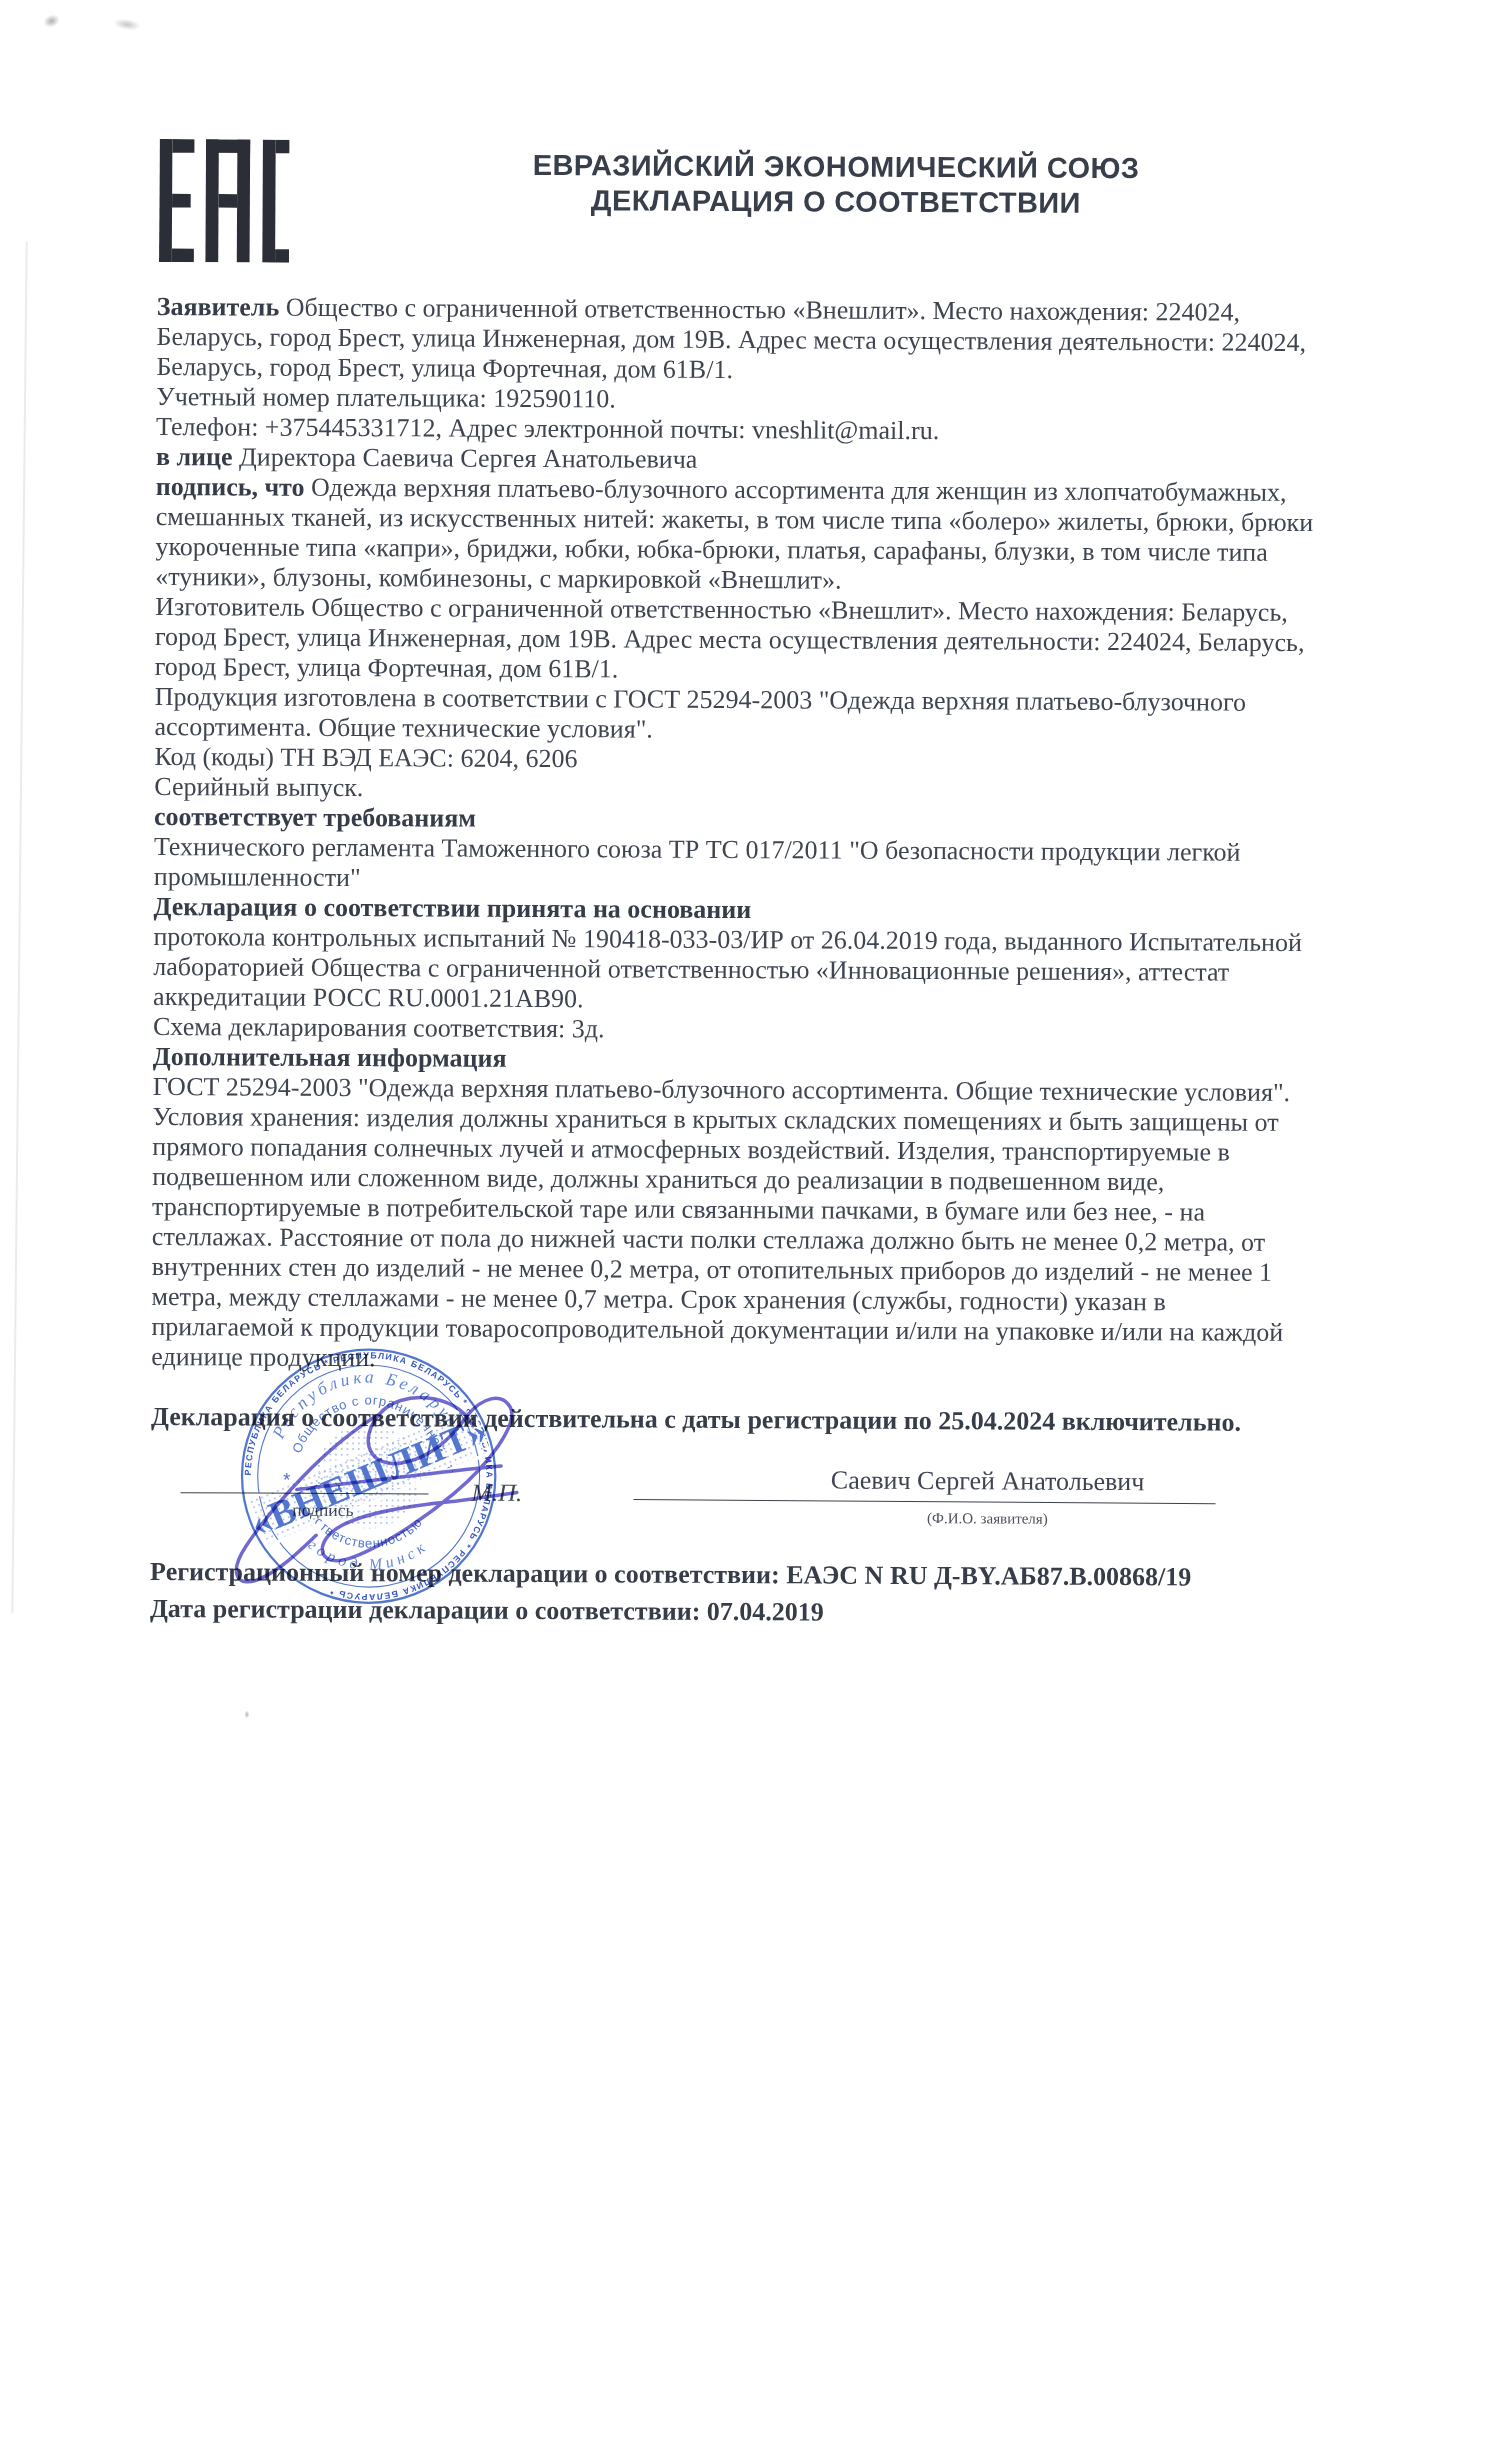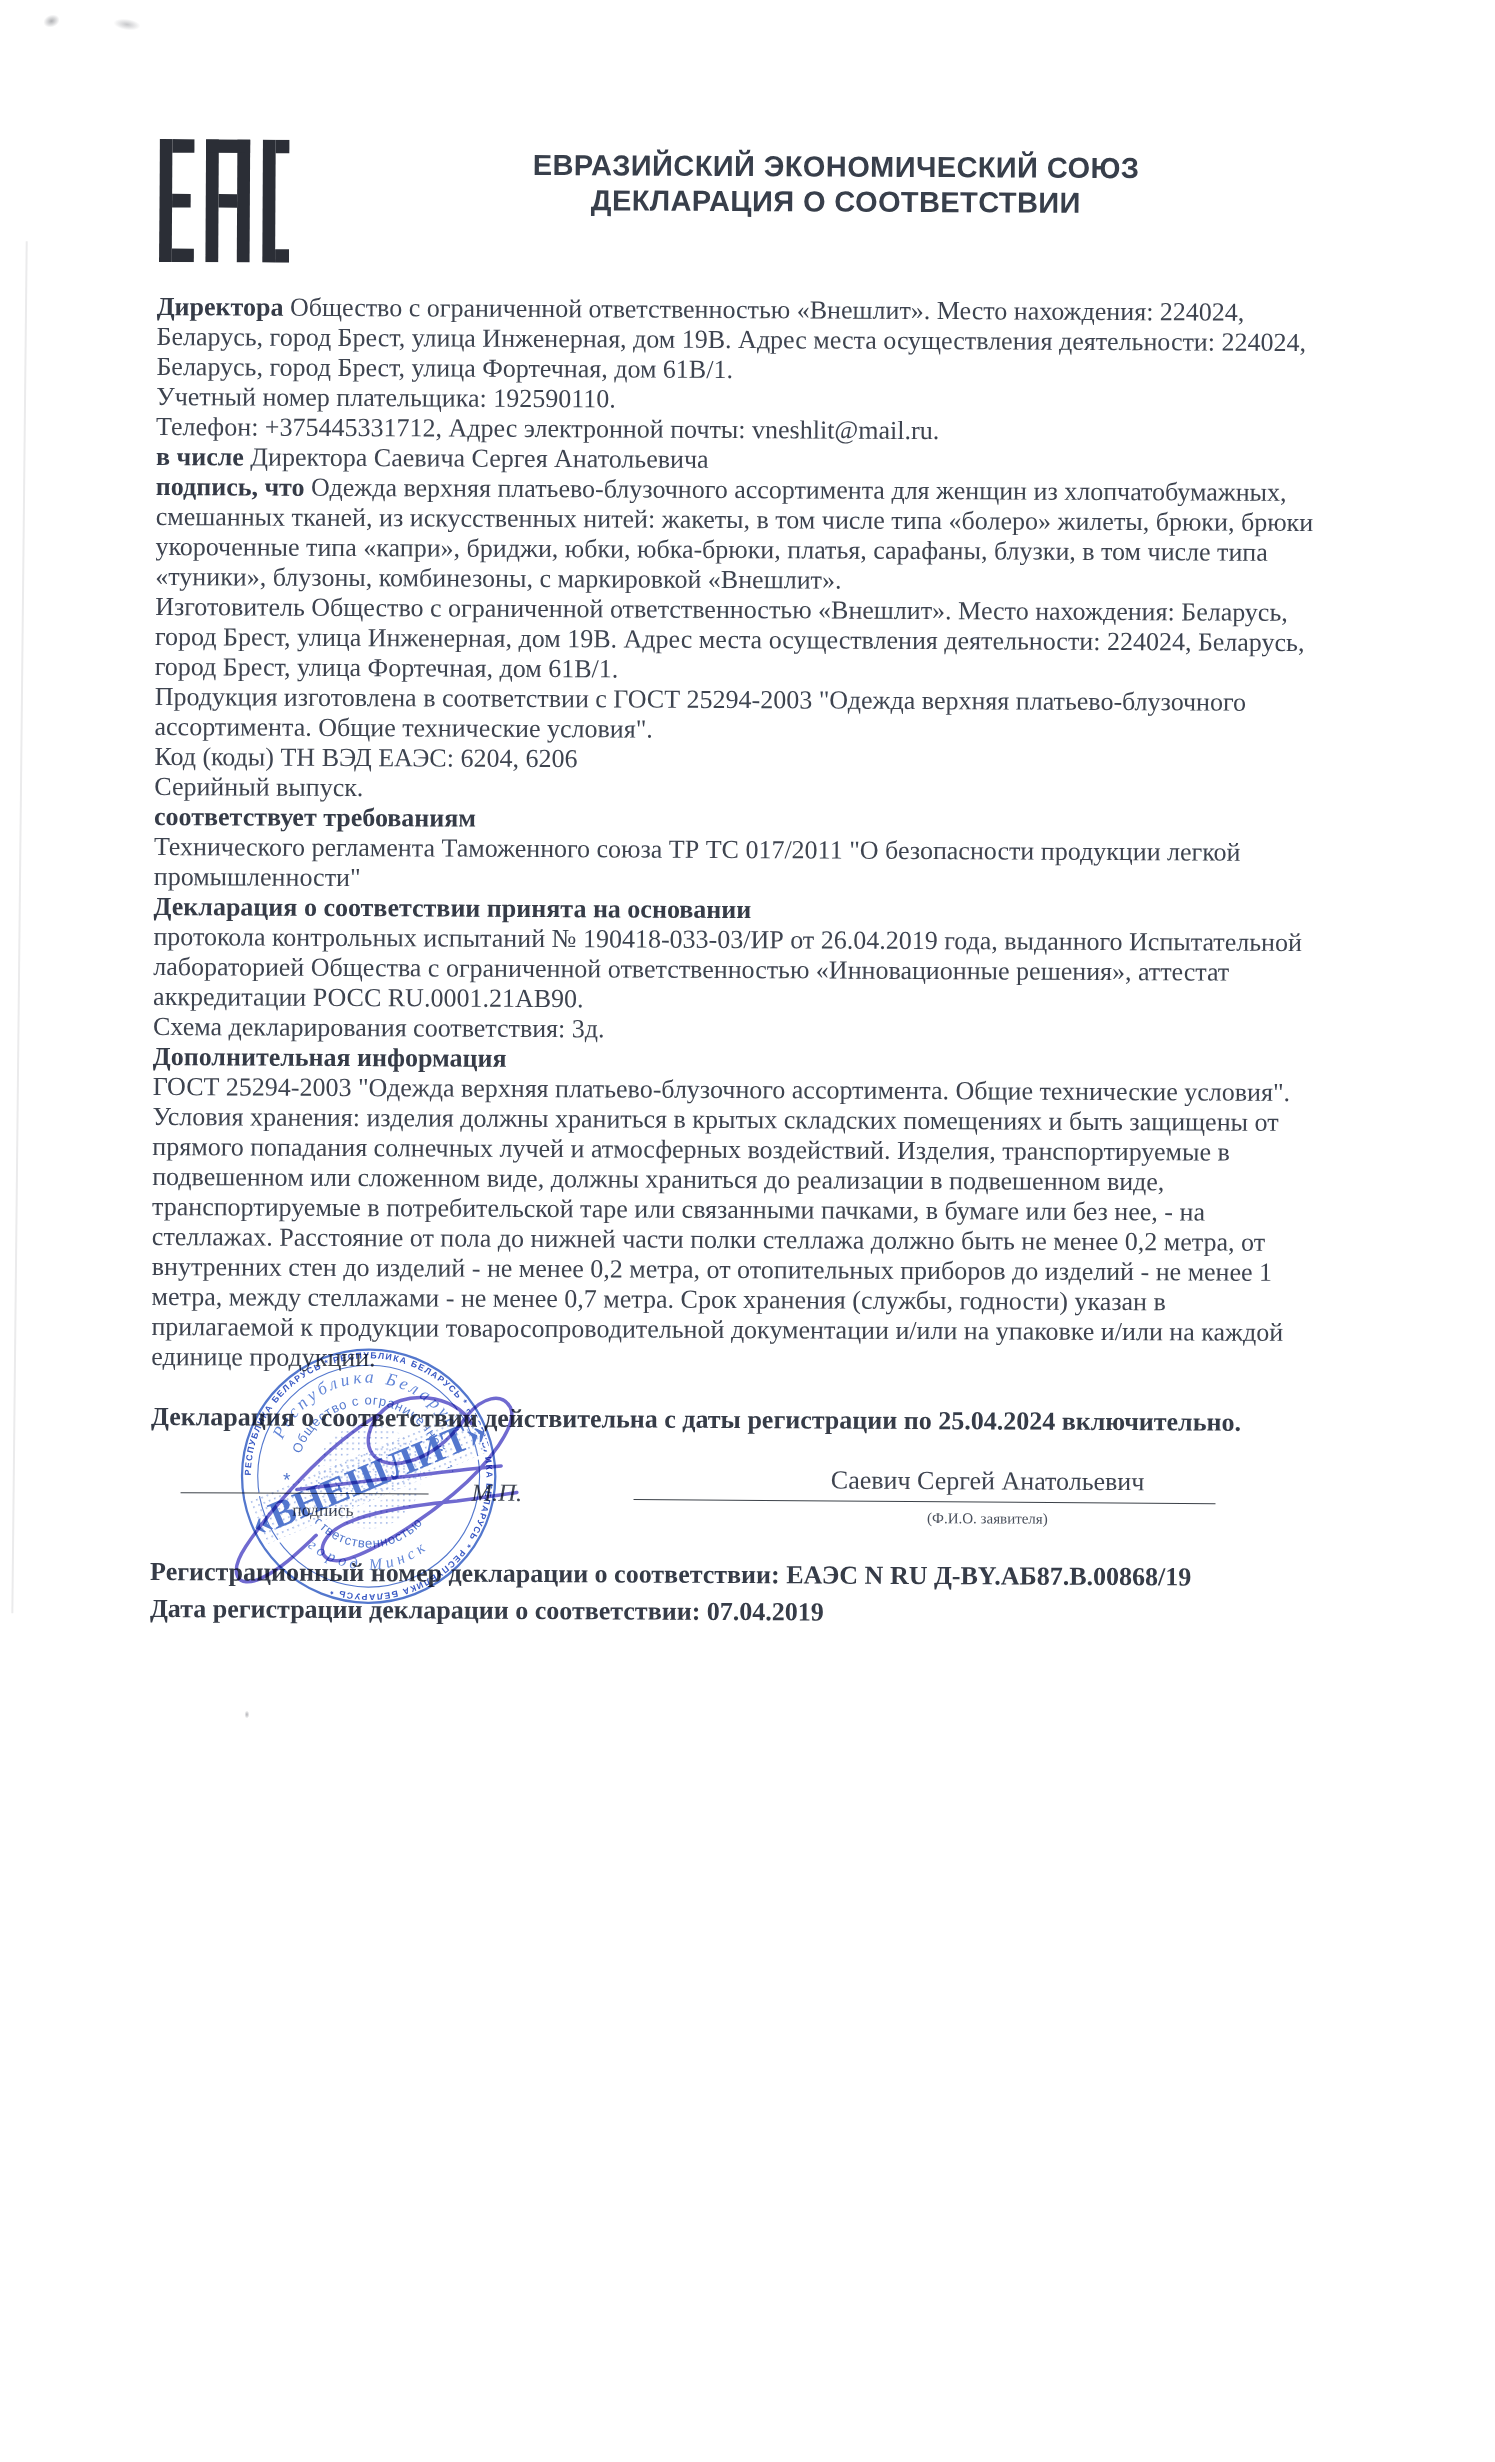--- a/index.html
+++ b/index.html
@@ -64,26 +64,26 @@
         <rect x="100" y="89" width="12" height="11"></rect>
       </g>
     </svg>
 
     <div class="abs title">
       <div>ЕВРАЗИЙСКИЙ ЭКОНОМИЧЕСКИЙ СОЮЗ</div>
       <div>ДЕКЛАРАЦИЯ О СООТВЕТСТВИИ</div>
     </div>
 
     <div class="abs body-text">
-        <div class="bline"><span class="b">Директора </span><span>Общество с ограниченной ответственностью «Внешлит». Место нахождения: 224024,</span></div>
+        <div class="bline"><span class="b">Заявитель </span><span>Общество с ограниченной ответственностью «Внешлит». Место нахождения: 224024,</span></div>
         <div class="bline"><span>Беларусь, город Брест, улица Инженерная, дом 19В. Адрес места осуществления деятельности: 224024,</span></div>
         <div class="bline"><span>Беларусь, город Брест, улица Фортечная, дом 61В/1.</span></div>
         <div class="bline"><span>Учетный номер плательщика: 192590110.</span></div>
         <div class="bline"><span>Телефон: +375445331712, Адрес электронной почты: vneshlit@mail.ru.</span></div>
-        <div class="bline"><span class="b">в числе </span><span>Директора Саевича Сергея Анатольевича</span></div>
+        <div class="bline"><span class="b">в лице </span><span>Директора Саевича Сергея Анатольевича</span></div>
         <div class="bline"><span class="b">подпись, что </span><span>Одежда верхняя платьево-блузочного ассортимента для женщин из хлопчатобумажных,</span></div>
         <div class="bline"><span>смешанных тканей, из искусственных нитей: жакеты, в том числе типа «болеро» жилеты, брюки, брюки</span></div>
         <div class="bline"><span>укороченные типа «капри», бриджи, юбки, юбка-брюки, платья, сарафаны, блузки, в том числе типа</span></div>
         <div class="bline"><span>«туники», блузоны, комбинезоны, с маркировкой «Внешлит».</span></div>
         <div class="bline"><span>Изготовитель Общество с ограниченной ответственностью «Внешлит». Место нахождения: Беларусь,</span></div>
         <div class="bline"><span>город Брест, улица Инженерная, дом 19В. Адрес места осуществления деятельности: 224024, Беларусь,</span></div>
         <div class="bline"><span>город Брест, улица Фортечная, дом 61В/1.</span></div>
         <div class="bline"><span>Продукция изготовлена в соответствии с ГОСТ 25294-2003 "Одежда верхняя платьево-блузочного</span></div>
         <div class="bline"><span>ассортимента. Общие технические условия".</span></div>
         <div class="bline"><span>Код (коды) ТН ВЭД ЕАЭС: 6204, 6206</span></div>

